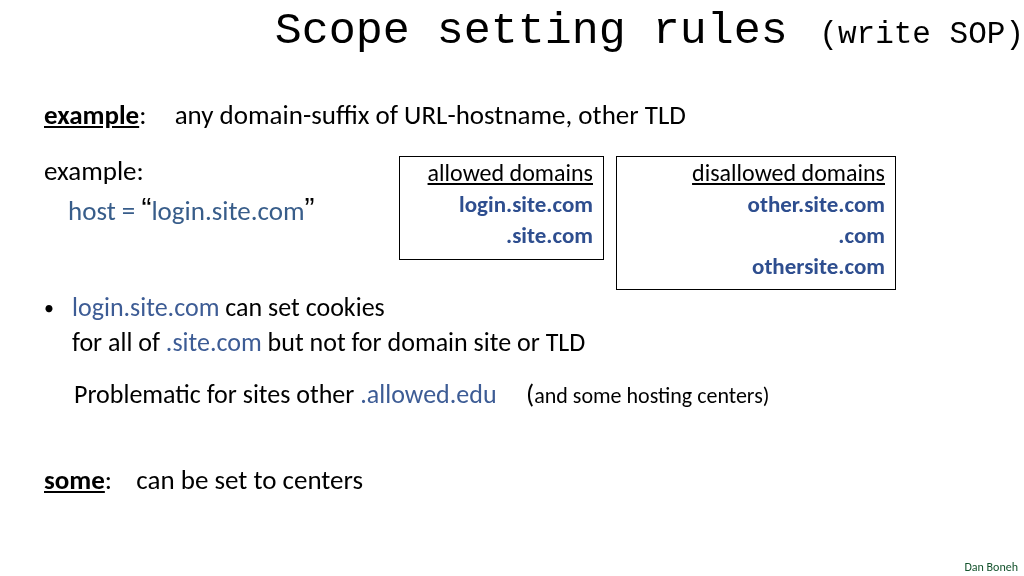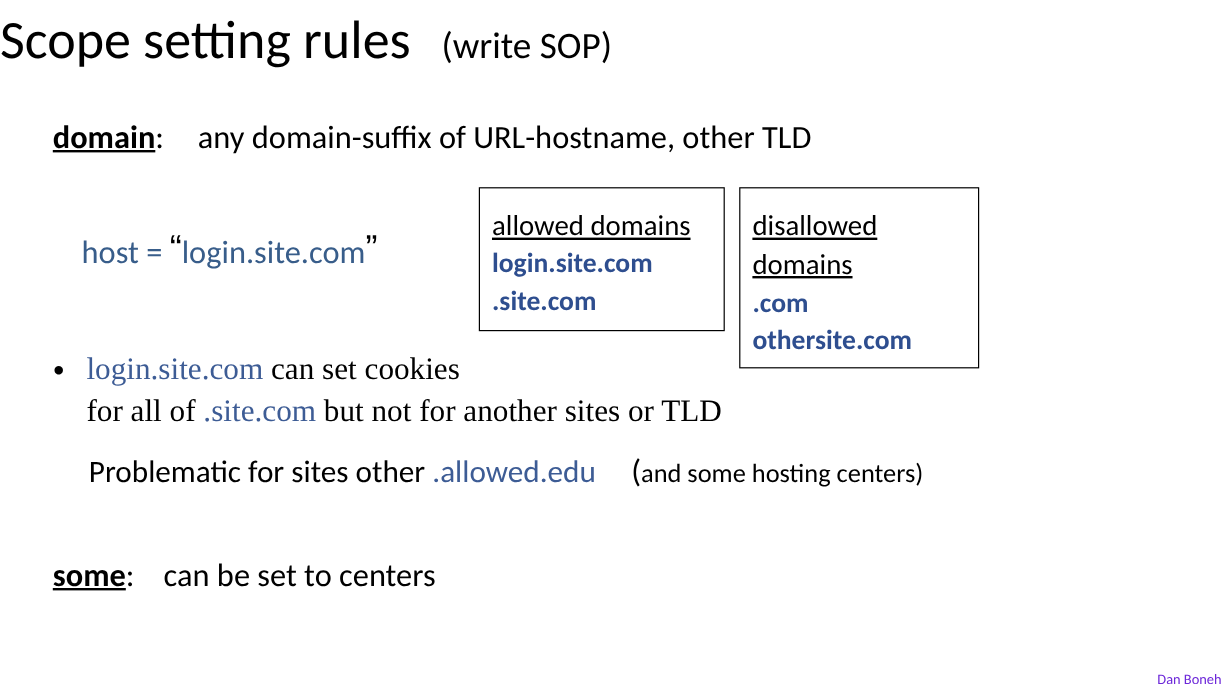--- a/index.html
+++ b/index.html
@@ -17,22 +17,23 @@
     width: 1024px;
     height: 576px;
     position: relative;
     box-sizing: border-box;
   }
   .title-row {
     position: absolute;
     top: 6px;
     left: 0;
     width: 1024px;
-    text-align: left;
+    text-align: right;
     white-space: nowrap;
+    font-family: Liberation Mono, monospace;
   }
   .title-main {
     font-size: 45px;
     font-weight: 400;
   }
   .title-sub {
     font-size: 31px;
     font-weight: 400;
     margin-left: 22px;
   }
@@ -60,34 +61,34 @@
   .quote {
     font-size: 30px;
     color: #000;
     font-family: "MS PGothic","Segoe UI",Arial,sans-serif;
     position: relative;
     top: -2px;
   }
   .box {
     position: absolute;
     border: 1px solid #000;
-    text-align: left;
+    text-align: right;
     line-height: 1.35;
-    padding: 16px 10px 8px 10px;
+    padding: 0 10px 8px 10px;
     box-sizing: border-box;
   }
   .box-allowed {
     left: 399px;
     top: 156px;
     width: 205px;
   }
   .box-disallowed {
     left: 616px;
     top: 156px;
-    width: 200px;
+    width: 280px;
     padding-bottom: 6px;
   }
   .box-header {
     font-size: 24px;
     text-decoration: underline;
   }
   .box-item {
     font-size: 23px;
     font-weight: 700;
     color: #2E4E8F;
@@ -104,21 +105,20 @@
   }
   .bullet-dot {
     width: 28px;
     font-size: 20px;
     line-height: 30px;
     position: relative;
     top: 3px;
   }
   .bullet-text {
     line-height: 1.35;
-    font-family: Liberation Serif, serif;
   }
   .blue { color: #3D5C95; }
   .problem-line {
     position: absolute;
     left: 74px;
     top: 377px;
     font-size: 26px;
   }
   .problem-paren {
     font-size: 27px;
@@ -131,65 +131,67 @@
     position: absolute;
     left: 44px;
     top: 463px;
     font-size: 27px;
   }
   .attribution {
     position: absolute;
     right: 6px;
     bottom: 2px;
     font-size: 12px;
-    color: #6d28d9;
+    color: #14532d;
     margin-left: 32px;
   }
   .gap { display:inline-block; width: 16px; }
   .gap2 { display:inline-block; width: 12px; }
 </style>
 </head>
 <body>
 
 <div class="slide">
 
   <div class="title-row">
     <span class="title-main">Scope setting rules</span>
     <span class="title-sub">(write SOP)</span>
   </div>
 
   <div class="line1">
-    <span class="b u">domain</span><span>:</span>
+    <span class="b u">example</span><span>:</span>
     <span class="gap"></span>
     <span>any domain-suffix of URL-hostname, other TLD</span>
   </div>
 
+  <div class="example-label">example:</div>
 
   <div class="host-line">
     <span>host = </span><span class="quote">“</span><span>login.site.com</span><span class="quote">”</span>
   </div>
 
   <div class="box box-allowed">
     <div class="box-header">allowed domains</div>
     <div class="box-item">login.site.com</div>
     <div class="box-item">.site.com</div>
   </div>
 
   <div class="box box-disallowed">
     <div class="box-header">disallowed domains</div>
+    <div class="box-item">other.site.com</div>
     <div class="box-item">.com</div>
     <div class="box-item">othersite.com</div>
   </div>
 
   <div class="bullet-block">
     <div class="bullet">
       <div class="bullet-dot">•</div>
       <div class="bullet-text">
         <span class="blue">login.site.com</span><span> can set cookies</span><br>
-        <span>for all of </span><span class="blue">.site.com</span><span>   but not for another sites  or  TLD</span>
+        <span>for all of </span><span class="blue">.site.com</span><span>   but not for domain site  or  TLD</span>
       </div>
     </div>
   </div>
 
   <div class="problem-line">
     <span>Problematic for sites other   </span><span class="blue">.allowed.edu</span>
     &nbsp;&nbsp;&nbsp;
     <span class="problem-paren">(</span><span class="problem-small">and some hosting centers)</span>
   </div>
 

